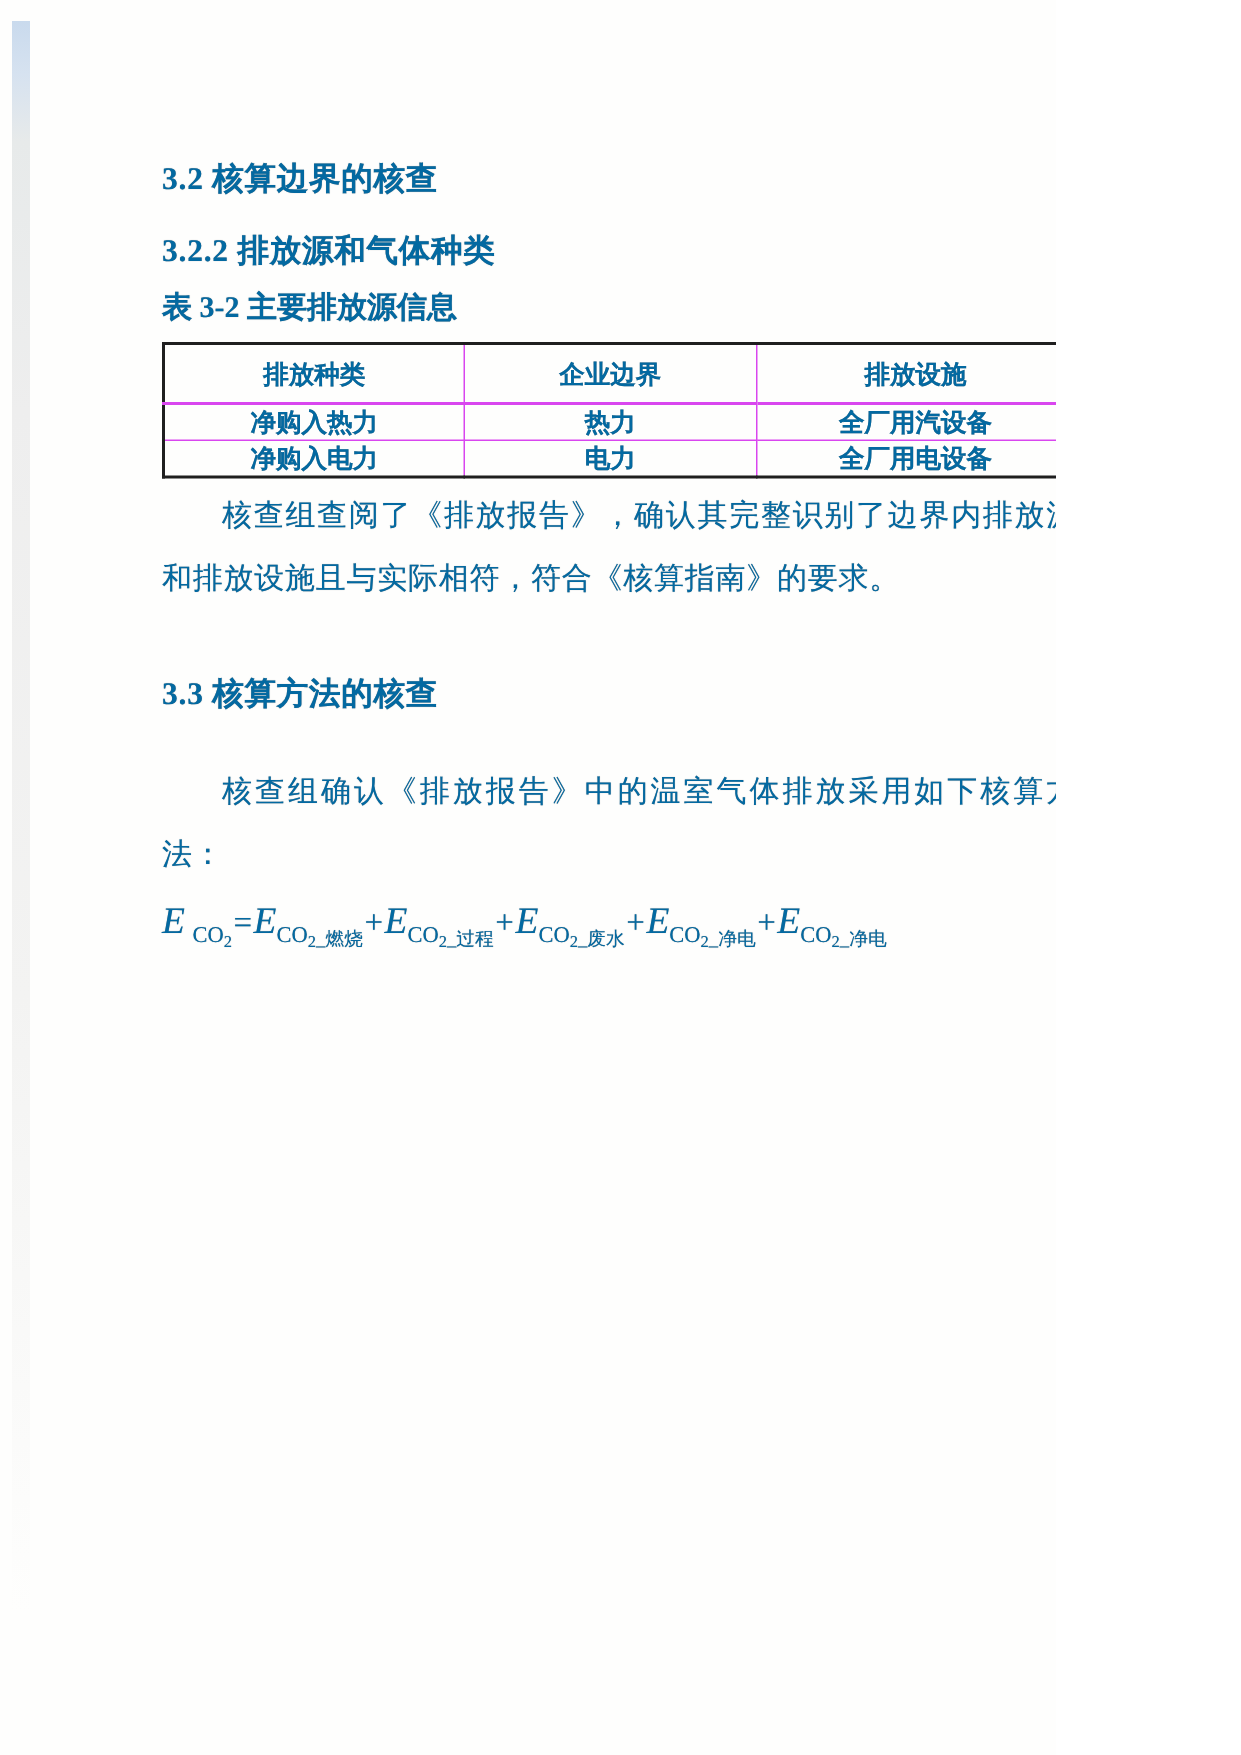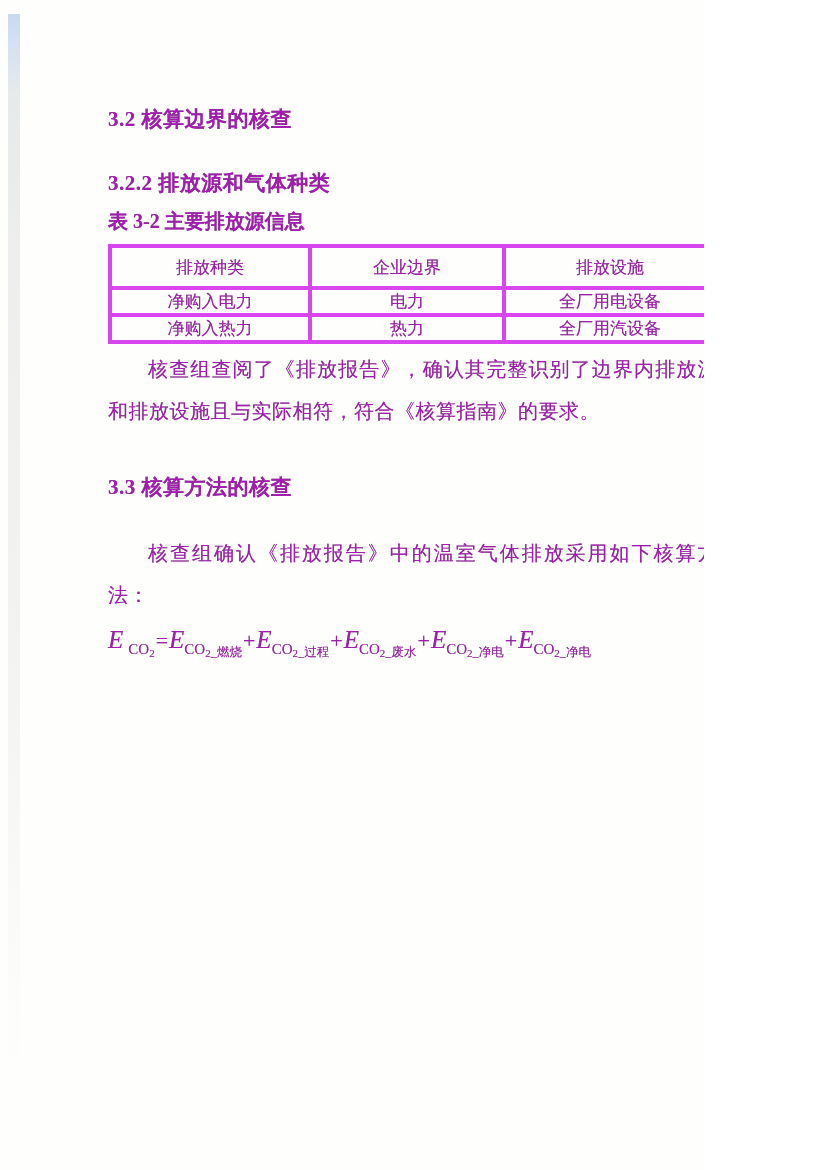--- a/index.html
+++ b/index.html
@@ -2,40 +2,40 @@
 <html><head>
 <meta charset="utf-8">
 <style>
   html,body{margin:0;padding:0;background:#ffffff;}
   .page{
     position:relative;
     width:704px;height:1170px;
     background:#fefefdff;
     overflow:hidden;
     font-family:"Liberation Serif","DejaVu Serif",serif;
-    color:#a21caf;
+    color:#0369a1;
   }
   .scan-artifact{
     position:absolute;left:8px;top:14px;width:12px;height:1060px;
     background:linear-gradient(to bottom,
       #c9daed 0px,#d6e2f0 35px,#e7eaea 80px,
       #eeeeee 260px,#f3f3f2 650px,rgba(250,250,250,0) 100%);
     pointer-events:none;
   }
   .content{
     position:absolute;left:108px;top:0;width:610px;
   }
   .h{
     font-weight:bold;font-size:21px;line-height:26px;
     letter-spacing:0.5px;
     text-shadow:0 0 .5px rgba(35,35,35,.55);
   }
   .h32{margin:106px 0 0 0;}
   .h321{margin:39px 0 0 0;}
-  .h322{margin:38px 0 0 0;}
+  .h322{margin:22px 0 0 0;}
   .h33{margin:42px 0 0 0;}
   .para{
     margin:0;font-size:20px;line-height:42px;
     text-align:justify;text-indent:2em;
     letter-spacing:0.5px;
     text-shadow:0 0 .5px rgba(35,35,35,.5);
   }
   .p321-1{margin-top:7px;}
   .p321-2{margin-top:6px;}
   .p322-1{margin-top:8px;}
@@ -45,23 +45,23 @@
     margin:12px 0 0 0;text-align:left;
     font-weight:bold;font-size:20px;line-height:26px;
     text-shadow:0 0 .5px rgba(35,35,35,.5);
   }
   table.etable{
     width:100%;margin-top:10px;
     border-collapse:collapse;
     border:2px solid #1f1f1f;
   }
   table.etable th, table.etable td{
-    border:4px solid #d946ef;
+    border:1px solid #d946ef;
     text-align:center;vertical-align:middle;
-    font-weight:normal;font-size:17px;
+    font-weight:bold;font-size:17px;
     padding:0;
     text-shadow:0 0 .4px rgba(35,35,35,.5);
   }
   table.etable th{height:38px;border-bottom-width:2px;}
   table.etable td{height:23px;}
   col.c1{width:33%;} col.c2{width:32%;} col.c3{width:35%;}
   .formula{
     margin:10px 0 0 0;
     font-size:25px;font-style:italic;
     white-space:nowrap;
@@ -99,28 +99,28 @@
         </colgroup>
       <thead>
           <tr id="thead-row">
             <th>排放种类</th>
             <th>企业边界</th>
             <th>排放设施</th>
           </tr>
         </thead>
       <tbody id="tbody-rows">
           <tr>
+            <td>净购入热力</td>
+            <td>热力</td>
+            <td>全厂用汽设备</td>
+          </tr>
+          <tr>
             <td>净购入电力</td>
             <td>电力</td>
             <td>全厂用电设备</td>
-          </tr>
-          <tr>
-            <td>净购入热力</td>
-            <td>热力</td>
-            <td>全厂用汽设备</td>
           </tr>
         </tbody>
     </table>
 
     <p class="para p322-2">核查组查阅了《排放报告》，确认其完整识别了边界内排放源和排放设施且与实际相符，符合《核算指南》的要求。</p>
 
     <h2 class="h h33">3.3 核算方法的核查</h2>
 
     <p class="para p33-1">核查组确认《排放报告》中的温室气体排放采用如下核算方法：</p>
 

